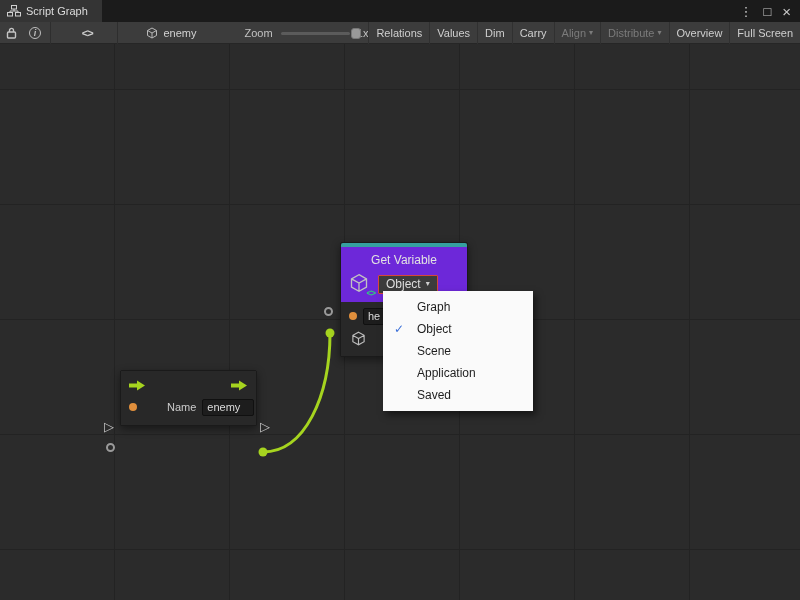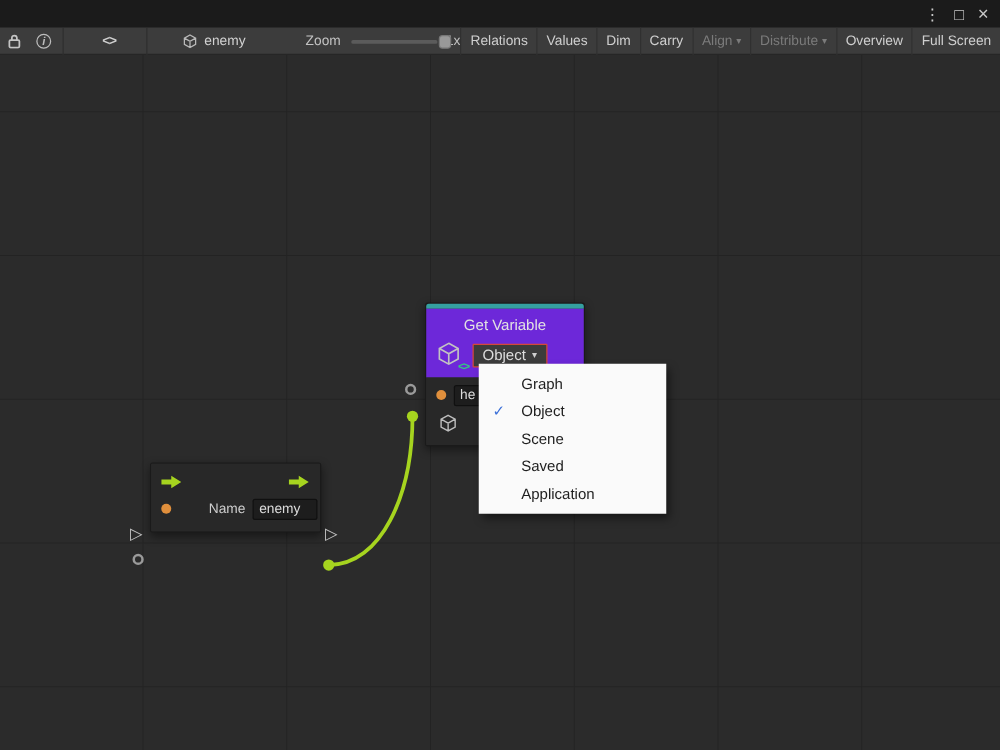--- a/index.html
+++ b/index.html
@@ -77,20 +77,29 @@
   .menu-check { position:absolute; left:11px; top:0; color:#3a6fd8; font-weight:bold; }
 
   svg { display:block; }
 </style>
 </head>
 <body>
 
 <div class="window">
 
   <div class="titlebar">
+    <div class="tab">
+      <svg width="14" height="12" viewBox="0 0 14 12">
+        <rect x="4.5" y="0.5" width="5" height="3.5" fill="none" stroke="#cfcfcf"></rect>
+        <rect x="0.5" y="7.5" width="5" height="3.5" fill="none" stroke="#cfcfcf"></rect>
+        <rect x="8.5" y="7.5" width="5" height="3.5" fill="none" stroke="#cfcfcf"></rect>
+        <path d="M7 4 v2 M3 7.5 v-1.5 h8 v1.5" fill="none" stroke="#cfcfcf"></path>
+      </svg>
+      <span>Script Graph</span>
+    </div>
     <div class="titlebar-right">
       <span>⋮</span>
       <span>□</span>
       <span style="font-size:15px;">×</span>
     </div>
   </div>
 
   <div class="toolbar">
     <span class="tb-icon">
       <svg width="11" height="12" viewBox="0 0 11 12">
@@ -218,21 +227,21 @@
         <span>Graph</span>
       </div>
       <div class="menu-item">
         <span class="menu-check">✓</span>
         <span>Object</span>
       </div>
       <div class="menu-item">
         <span>Scene</span>
       </div>
       <div class="menu-item">
+        <span>Application</span>
+      </div>
+      <div class="menu-item">
         <span>Saved</span>
-      </div>
-      <div class="menu-item">
-        <span>Application</span>
       </div>
     </div>
 
   </div>
 </div>
 
 </body></html>

